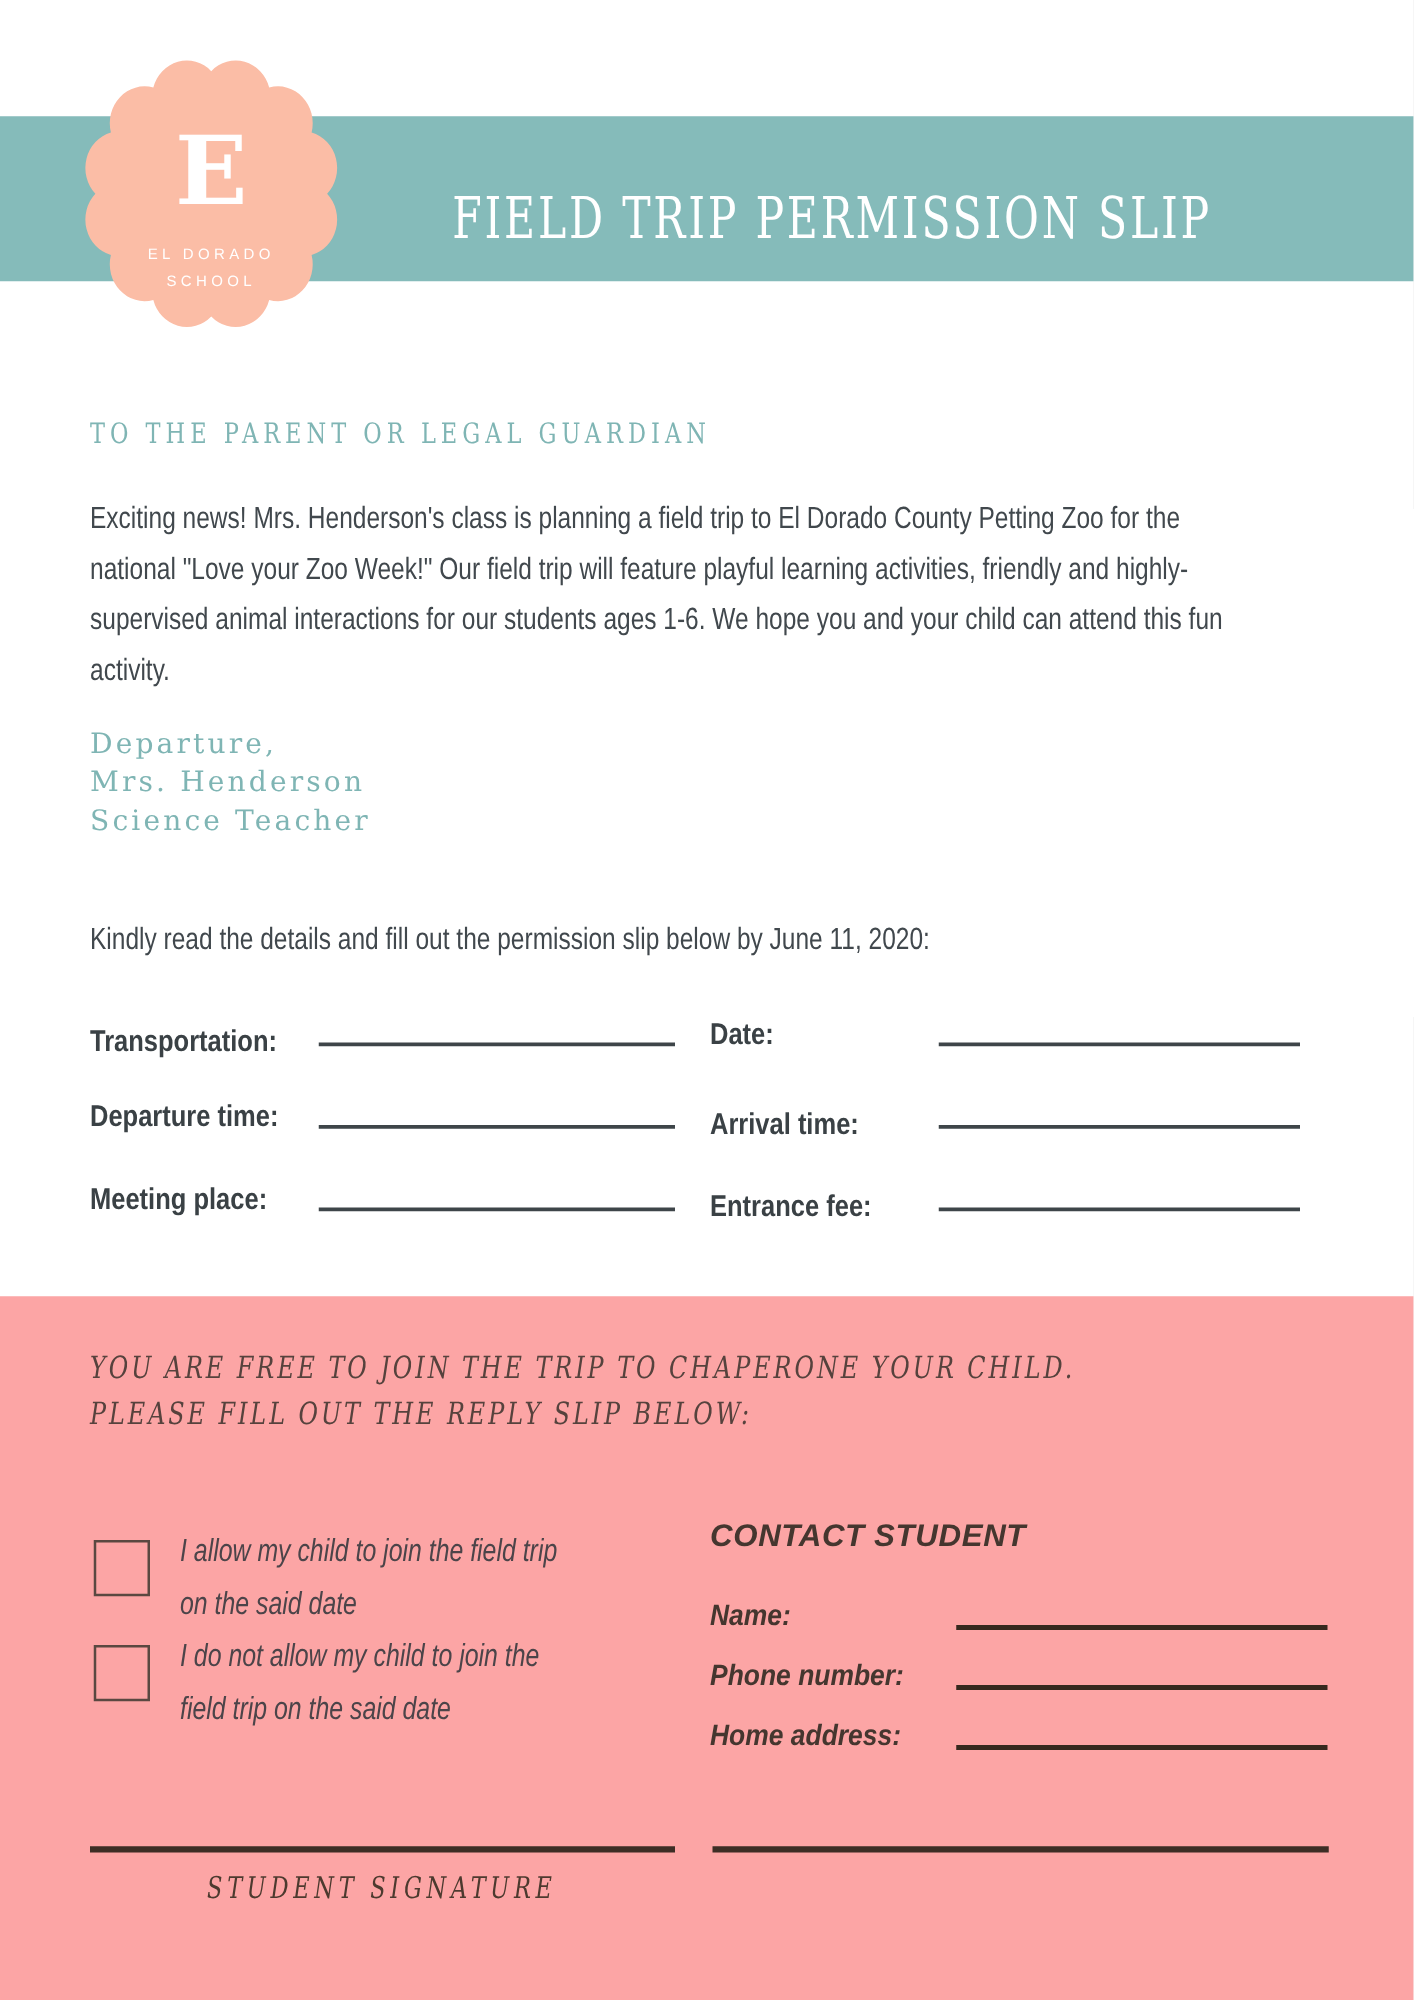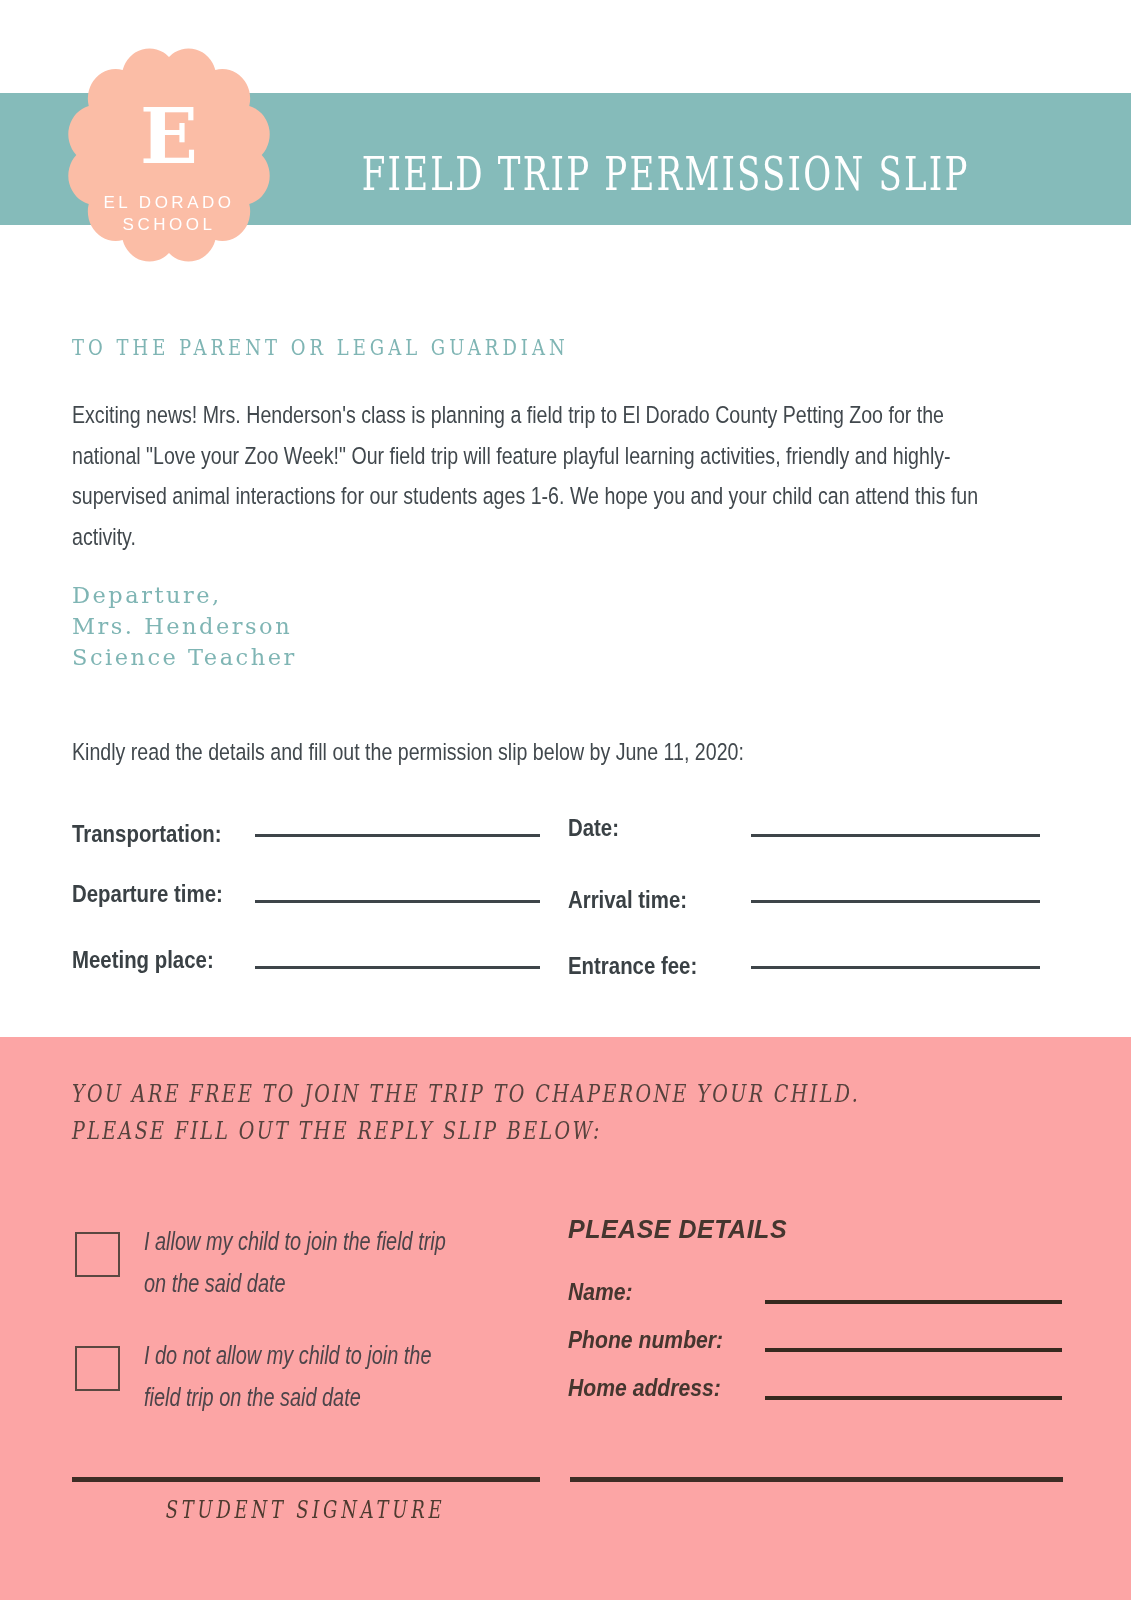--- a/index.html
+++ b/index.html
@@ -23,21 +23,21 @@
   }
   .badge { position:absolute; left:66px; top:46px; width:206px; height:218px; }
   .badge svg { position:absolute; inset:0; width:100%; height:100%; }
   .badge-inner {
     position:absolute; inset:0; display:flex; flex-direction:column; align-items:center;
     padding-top:52px; color:#ffffff; text-align:center;
   }
   .badge-initial {
     font-family:"DejaVu Serif", serif; font-weight:bold; font-size:76px; line-height:78px;
   }
-  .badge-school { margin-top:16px; font-size:17px; letter-spacing:3.5px; line-height:22px; }
+  .badge-school { margin-top:16px; font-size:12px; letter-spacing:3.5px; line-height:22px; }
 
   
   .salutation-wrap { position:absolute; left:72px; top:334px; white-space:nowrap; }
   .salutation {
     display:inline-block; font-family:"DejaVu Serif", serif; font-size:22.5px; color:#7FB5B4;
     letter-spacing:5px; transform:scaleX(0.8); transform-origin:left center;
   }
   .letter-body {
     position:absolute; left:72px; top:395px; width:1165px;
     font-size:24.5px; line-height:40.5px; color:#41484D;
@@ -68,21 +68,21 @@
   
   .reply-slip { position:absolute; left:0; top:1037px; width:1131px; height:563px; background:#fca5a5;font-style:italic; }
   .reply-heading {
     position:absolute; left:72px; top:38px; white-space:nowrap;
     font-family:"DejaVu Serif", serif; font-size:24.5px; line-height:37px;
     letter-spacing:3px; color:#56423D;
     transform:scaleX(0.78); transform-origin:left top;
   }
   .option-group { position:absolute; left:75px; top:183px; }
   .option-row { display:flex; align-items:flex-start; }
-  .option-row + .option-row { margin-top:30px; }
+  .option-row + .option-row { }
   .checkbox { width:45px; height:45px; border:2.5px solid #5A4841; margin-top:12px; flex:0 0 auto; }
   .option-label {
     margin-left:24px; width:420px; font-size:25.5px; line-height:42px; color:#4C4449;
     transform:scaleX(0.78); transform-origin:left top;
   }
   .contact { position:absolute; left:568px; top:178px; width:494px; }
   .contact-heading { font-weight:bold; font-size:25px; color:#45362F; letter-spacing:0.5px; }
   .contact-rows { margin-top:24px; }
   .contact-row { display:flex; height:48px;align-items:center; }
   .contact-label { width:197px; font-weight:bold; font-size:23.5px; color:#45362F; line-height:48px; white-space:nowrap; }
@@ -176,21 +176,21 @@
         <div class="checkbox"></div>
         <div class="option-label">I allow my child to join the field trip on the said date</div>
       </div>
       <div class="option-row">
         <div class="checkbox"></div>
         <div class="option-label">I do not allow my child to join the field trip on the said date</div>
       </div>
     </div>
 
     <div class="contact">
-      <div class="contact-heading">PLEASE DETAILS</div>
+      <div class="contact-heading">CONTACT STUDENT</div>
       <div class="contact-rows">
         <div class="contact-row">
           <div class="contact-label"><span>Name:</span></div>
           <div class="contact-line"></div>
         </div>
         <div class="contact-row">
           <div class="contact-label"><span>Phone number:</span></div>
           <div class="contact-line"></div>
         </div>
         <div class="contact-row">

